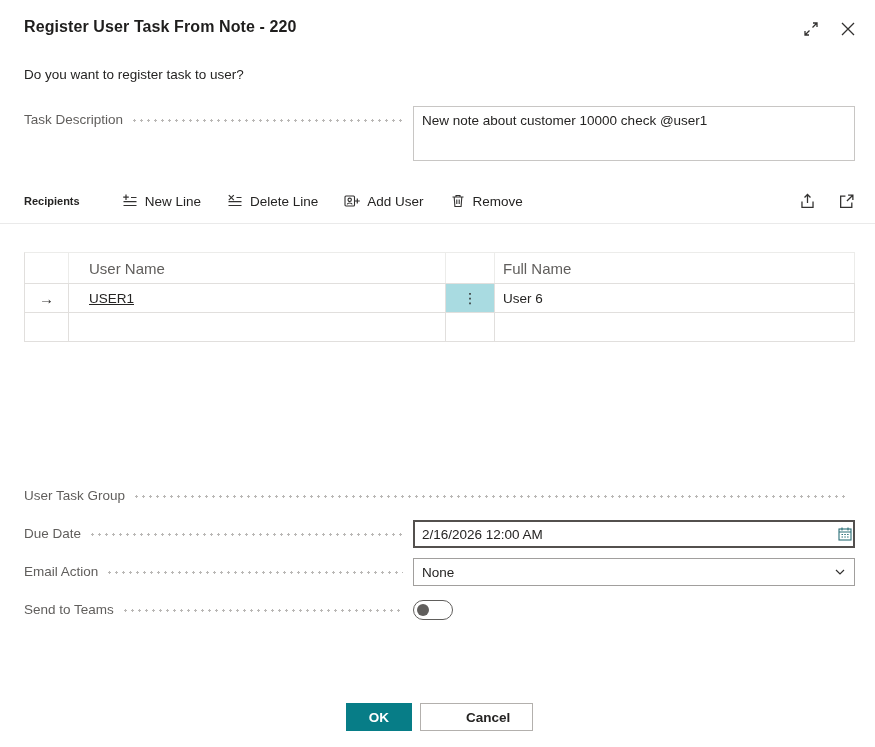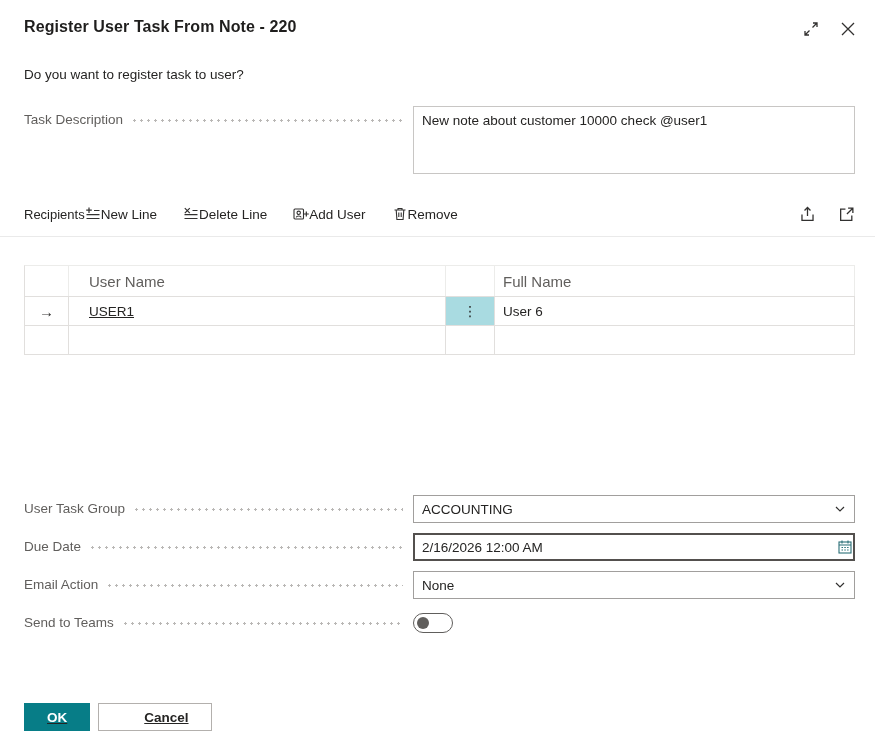--- a/index.html
+++ b/index.html
@@ -24,26 +24,26 @@
   .field-row { display:flex; align-items:flex-start; margin-bottom:10px; }
   .field-row label { line-height:28px; color:var(--label_text,#605e5c); white-space:nowrap; }
   .leader { flex:1; height:3px; margin:13px 10px 0 8px;
     background-image: radial-gradient(circle, #b9b7b5 1.1px, transparent 1.3px);
     background-size:7px 3px; background-repeat:repeat-x; background-position:0 center; }
   .control { width:442px; min-height:28px; border:1px solid #a19f9d; background:#fff; display:flex; align-items:center; padding:0 8px; flex:none; }
   .control .val { flex:1; color:#252423; }
   .chev { display:flex; color:var(--icon,#323130); }
 
   .textarea-row { margin-top:24px; margin-bottom:0; }
-  .task-textarea { width:442px; height:68px; flex:none; border:1px solid #c8c6c4; resize:none; font:inherit; color:#252423; padding:6px 8px; outline:none; }
+  .task-textarea { width:442px; height:55px; flex:none; border:1px solid #c8c6c4; resize:none; font:inherit; color:#252423; padding:6px 8px; outline:none; }
 
   
   .rec-toolbar { display:flex; align-items:center; margin-top:24px; height:32px; }
-  .rec-title { font-size:13px; font-weight:400; color:#252423; }
-  .tb-btn { background:none; border:none; cursor:pointer; font:inherit; color:#252423; display:flex; align-items:center; margin-right:26px; }
+  .rec-title { font-size:11px; font-weight:700; color:#252423; margin-right:42px; }
+  .tb-btn { background:none; border:none; cursor:pointer; font:inherit; color:#252423; display:flex; align-items:center; gap:7px; margin-right:26px; }
   .tb-btn .ic, .tb-right .ic { display:flex; color:var(--icon,#323130); }
   .tb-right { margin-left:auto; display:flex; gap:22px; align-items:center; }
   .rec-sep { height:1px; background:#eaeaea; margin:6px -20px 0 -24px; }
 
   
   .grid { margin-top:28px; }
   .g-row { display:flex; border-bottom:1px solid var(--grid_line,#e1dfdd); border-left:1px solid var(--grid_line,#e1dfdd); }
   .g-row.g-header { border-top:1px solid #ececea; }
   .cell { border-right:1px solid var(--grid_line,#e1dfdd); display:flex; align-items:center; height:28px; }
   .g-header .cell { height:30px; color:var(--label_text,#605e5c); font-size:15px; border-right-color:#ececea; }
@@ -60,21 +60,21 @@
   
   .datefield { border:2px solid #53504e; padding:0 0 0 7px; }
   .datefield input { flex:1; border:none; outline:none; font:inherit; color:#252423; padding:0; background:transparent; }
   .cal-btn { background:none; border:none; cursor:pointer; display:flex; color:#2a6f77; padding:0; }
 
   .toggle-area { width:442px; flex:none; display:flex; align-items:center; height:28px; }
   .toggle { width:40px; height:20px; border-radius:10px; border:1px solid #605e5c; background:#fff; position:relative; cursor:pointer; }
   .toggle .knob { position:absolute; left:3px; top:3px; width:12px; height:12px; border-radius:50%; background:#605e5c; }
 
   
-  .dlg-footer { margin-top:auto; display:flex; justify-content:flex-start; gap:8px; padding-top:10px;text-decoration:underline; }
+  .dlg-footer { margin-top:auto; display:flex; justify-content:center; gap:8px; padding-top:10px; }
   .btn { height:28px; font:inherit; font-weight:700; cursor:pointer; padding:0 22px; }
   .btn-primary { background:var(--accent,#077d87); border:1px solid var(--accent,#077d87); color:#fff; }
   .btn-secondary { background:#fff; border:1px solid #b3b0ad; color:#252423;padding-left:45px; }
 
   svg { display:block; }
 </style>
 </head>
 <body>
 
 <div class="dialog">
@@ -190,28 +190,20 @@
       <div class="cell ell"></div>
       <div class="cell fname"></div>
     </div>
   </div>
 
   <div class="grid-spacer"></div>
 
   <div class="field-row">
     <label>User Task Group</label>
     <span class="leader"></span>
-    <div class="control">
-      <span class="val">ACCOUNTING</span>
-      <span class="chev">
-        <svg width="12" height="12" viewBox="0 0 12 12" fill="none" stroke="currentColor" stroke-width="1.2">
-            <path d="M2 4l4 4 4-4"></path>
-          </svg>
-      </span>
-    </div>
   </div>
 
 
   <div class="field-row">
     <label>Due Date</label>
     <span class="leader"></span>
     <div class="control datefield">
       <input value="2/16/2026 12:00 AM" style="">
       <button class="cal-btn">
         <span>

